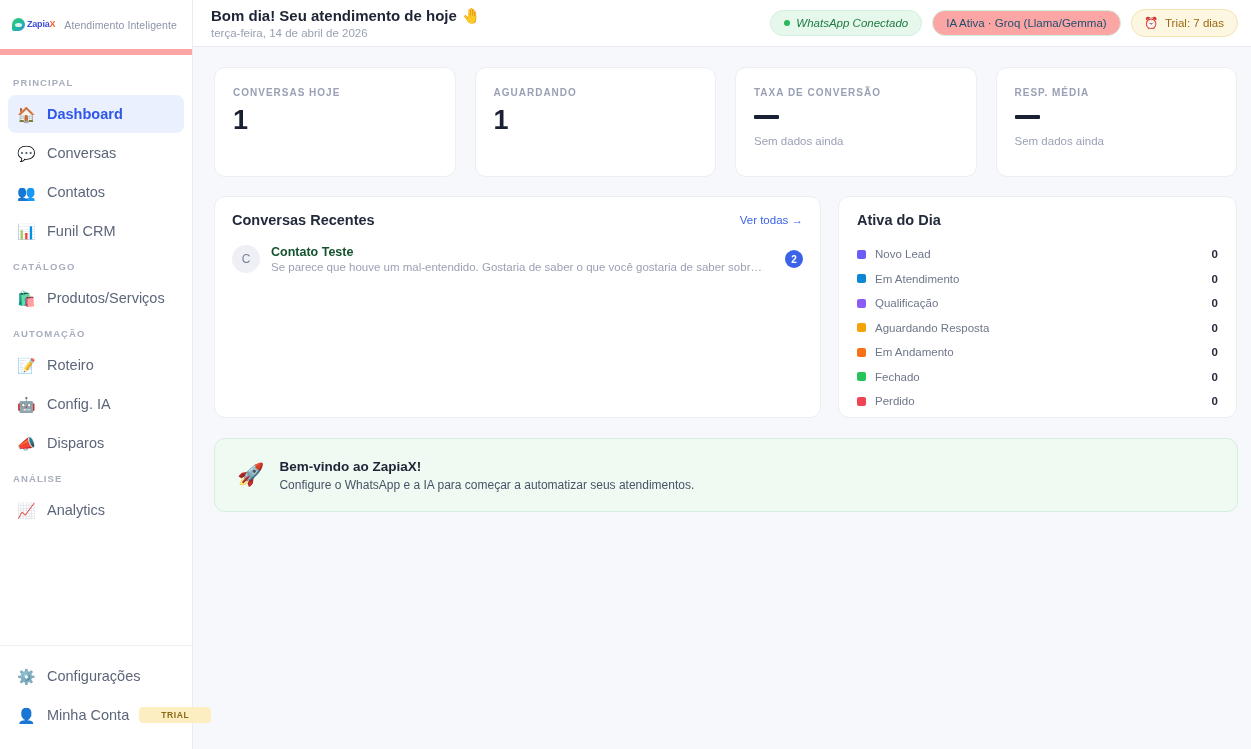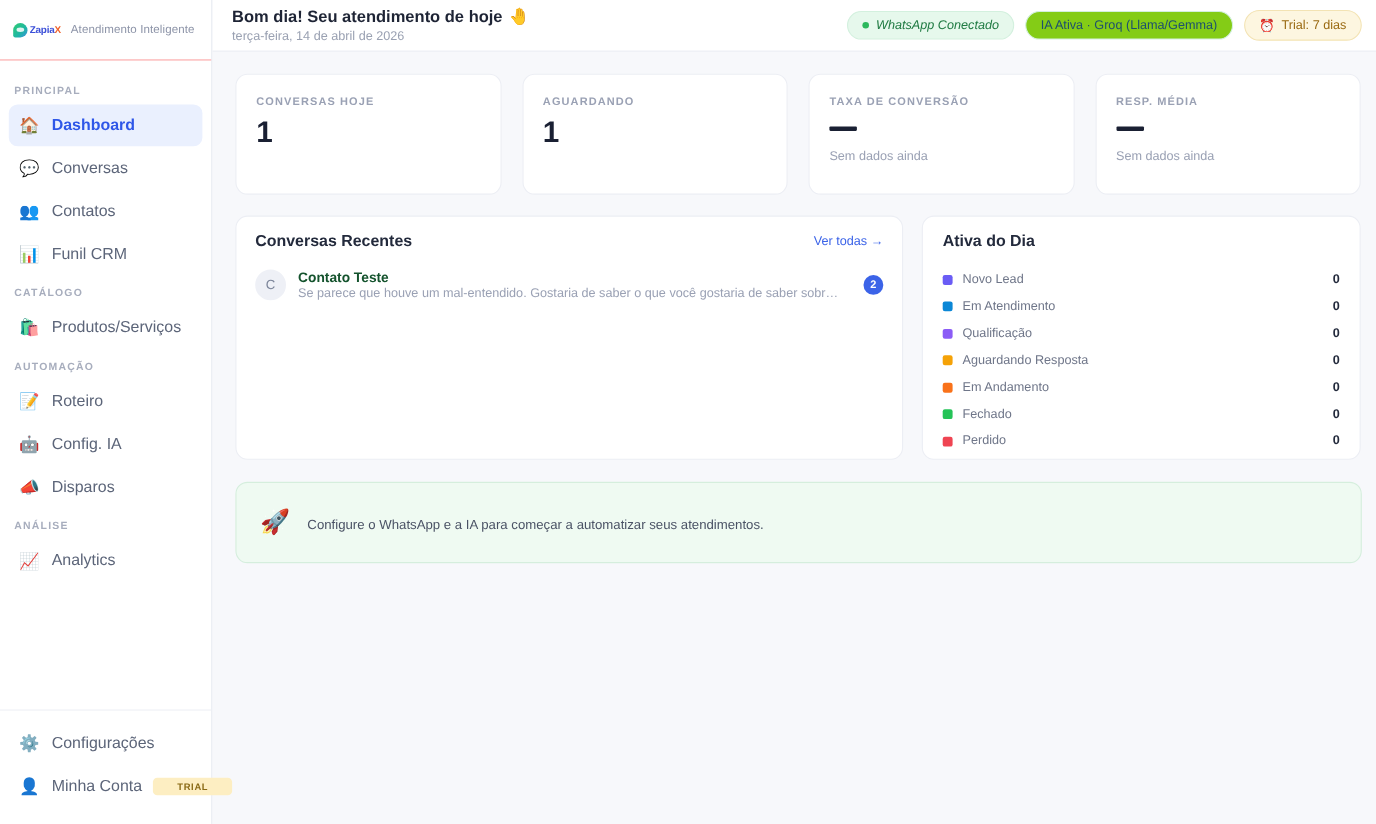--- a/index.html
+++ b/index.html
@@ -18,21 +18,21 @@
     border-right: 1px solid #e8ebf2;
     display: flex; flex-direction: column;
     flex: 0 0 193px;
     position: relative;
   }
   .brand {
     height: 55px;
     display: flex; align-items: center;
     padding: 0 10px 0 12px;
     gap: 9px;
-    border-bottom: 1px solid #fca5a5;
+    border-bottom: 6px solid #fca5a5;
   }
   .brand-logo {
     display: flex; align-items: center; gap: 2px;
     background: #ffffff;
   }
   .brand-bubble {
     width: 13px; height: 13px; border-radius: 50% 50% 50% 2px;
     background: linear-gradient(135deg,#2ecc71 0%,#1fb6a5 60%,#3b8ee0 100%);
     position: relative; flex: 0 0 13px;
   }
@@ -96,21 +96,21 @@
     display: flex; align-items: center; gap: 6px;
   }
   .greet-date { font-size: 11.5px; color: #9aa1b2; margin-top: 2px; }
   .badges { display: flex; align-items: center; gap: 10px; }
   .badge {
     display: flex; align-items: center; gap: 6px;
     font-size: 11.5px; padding: 6px 13px;
     border-radius: 18px; white-space: nowrap;
   }
   .badge.green { background: #e6f8ec; color: #1f7a42; border: 1px solid #d3f0de; font-style: italic; }
-  .badge.green2 { background: #84cc16; color: #1d4f6e; border: 1px solid #d3f0de; }
+  .badge.green2 { background: #fca5a5; color: #1d4f6e; border: 1px solid #d3f0de; }
   .badge.yellow { background: #fdf6e0; color: #9a6a12; border: 1px solid #f3e3b4; }
   .dot-green { width: 6px; height: 6px; border-radius: 50%; background: #2bb85c; flex:0 0 6px;}
 
   #content { flex: 1 1 auto; padding: 20px 14px 0 21px; overflow: hidden; }
 
   .kpi-row { display: flex; gap: 19px; }
   .card {
     background: #ffffff; border: 1px solid #eceef4; border-radius: 11px;
   }
   .kpi {
@@ -352,19 +352,20 @@
               <span class="funnel-name">Perdido</span>
               <span class="funnel-count">0</span>
             </div>
           </div>
         </section>
       </div>
 
       <div class="welcome">
         <div class="welcome-ico">🚀</div>
         <div>
+          <div class="welcome-title">Bem-vindo ao ZapiaX!</div>
           <div class="welcome-sub">Configure o WhatsApp e a IA para começar a automatizar seus atendimentos.</div>
         </div>
       </div>
 
     </div>
   </div>
 </div>
 
 </body></html>

